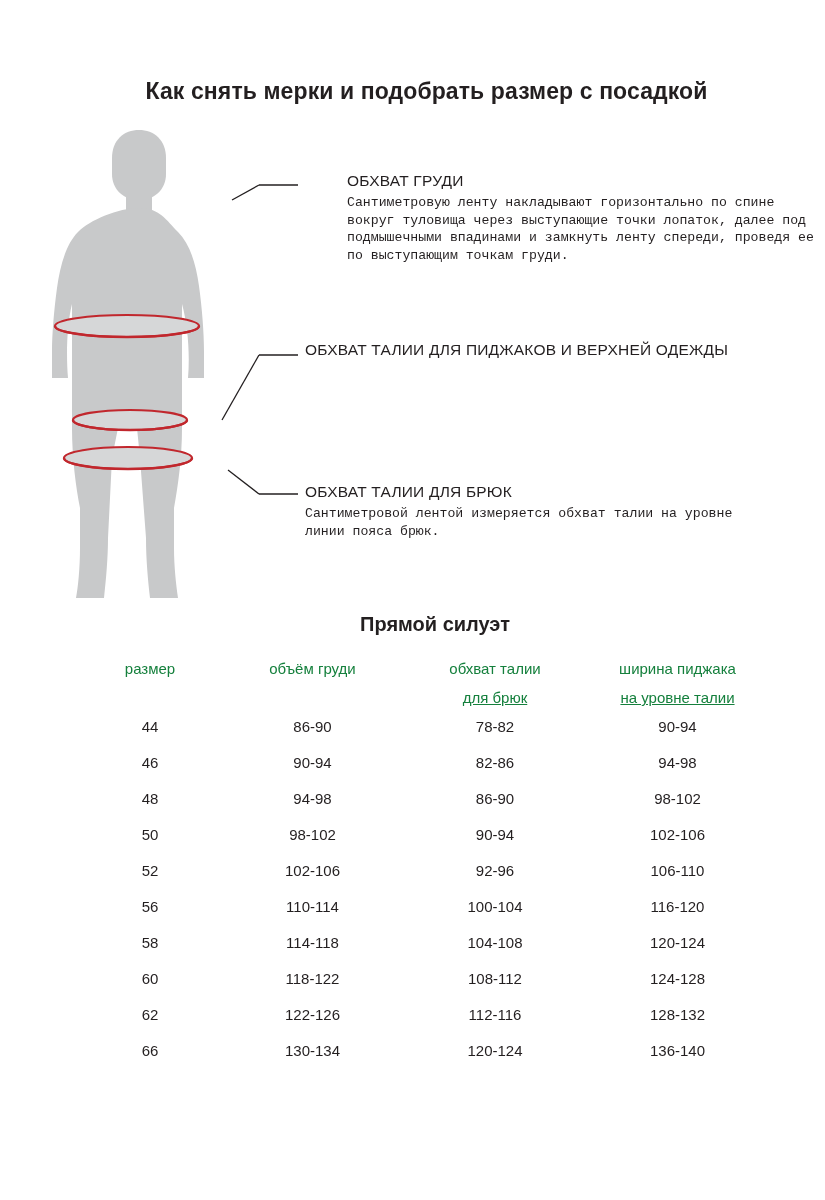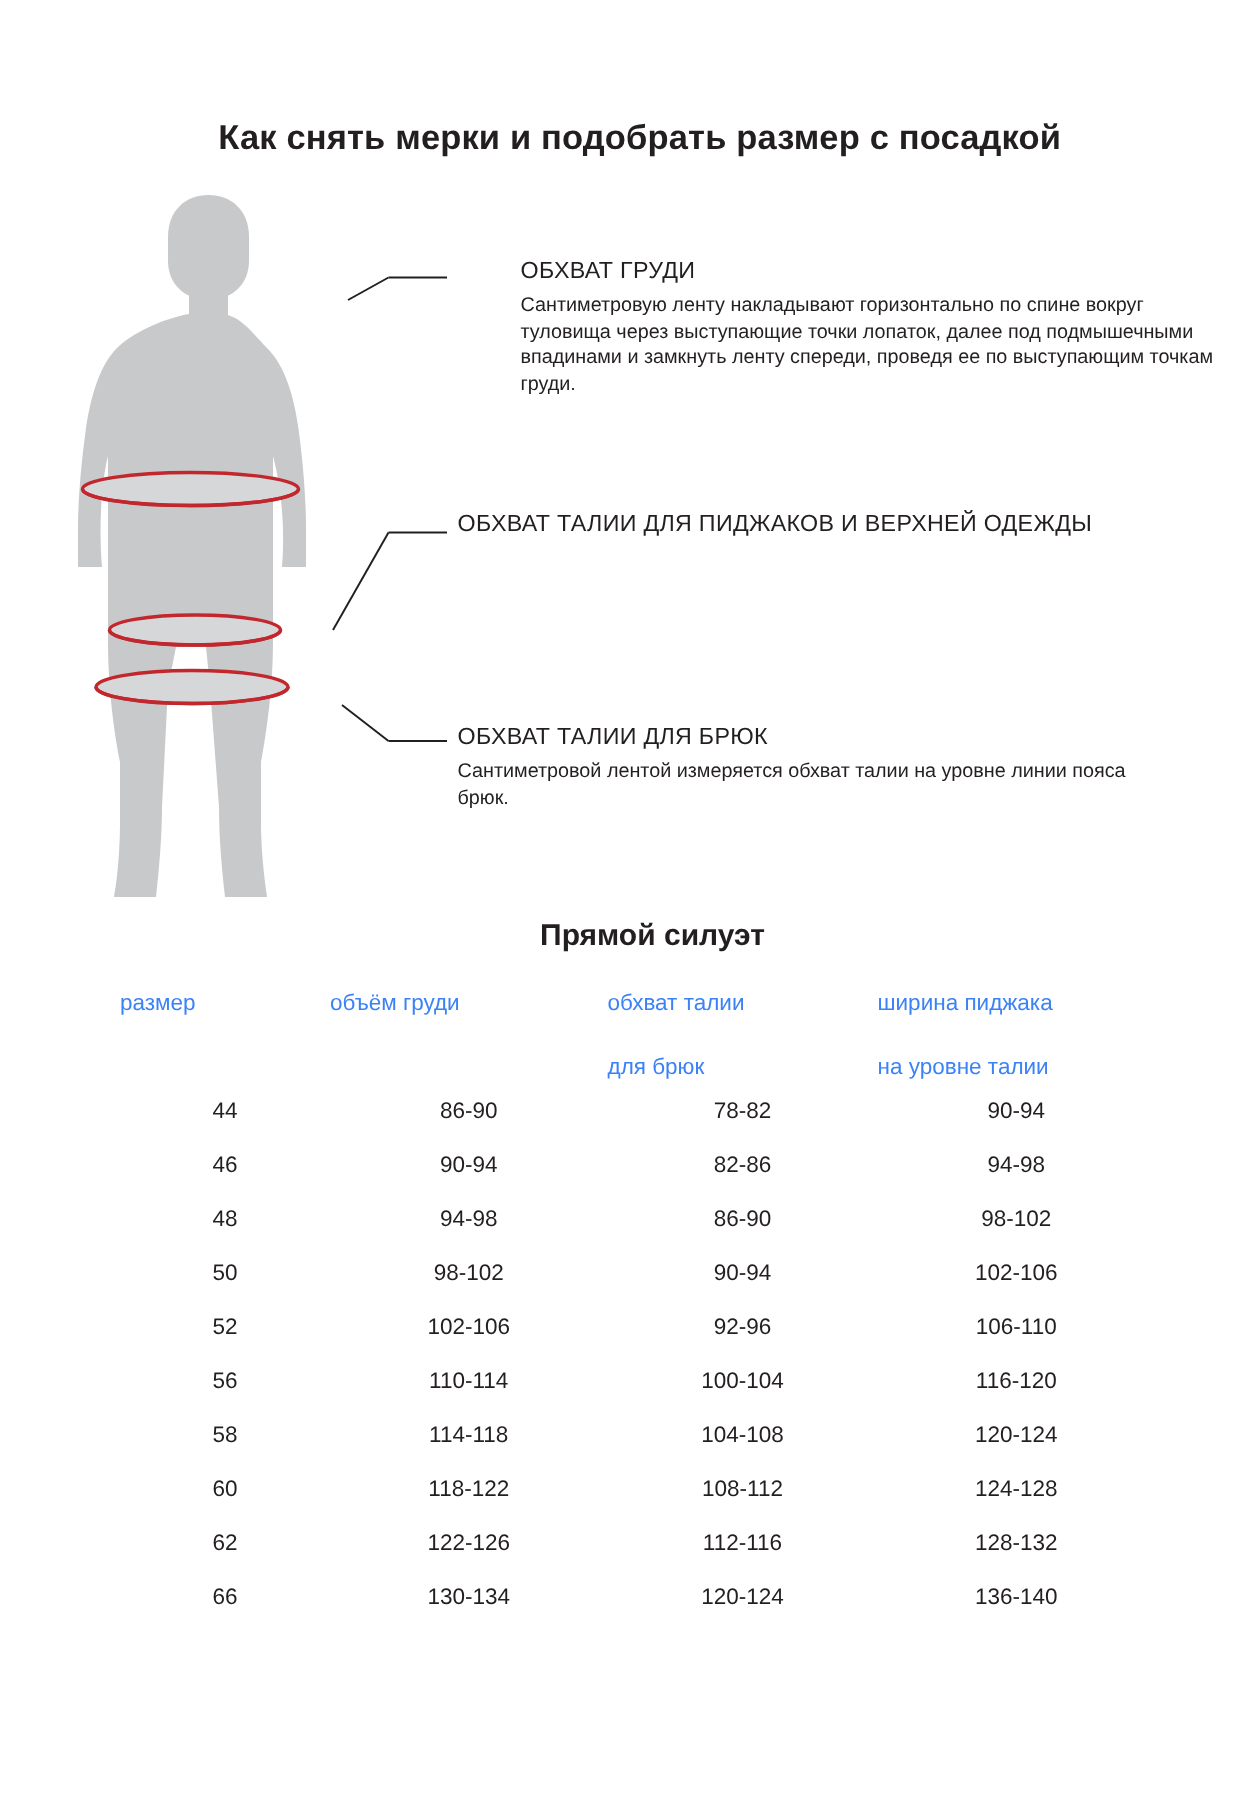--- a/index.html
+++ b/index.html
@@ -43,20 +43,21 @@
     font-size: 15.5px;
     color: #231f20;
     letter-spacing: 0.2px;
     white-space: nowrap;
   }
   .callout-body {
     font-size: 13.2px;
     line-height: 17.5px;
     color: #231f20;
     margin-top: 4px;
+    font-family: Liberation Mono, monospace;
   }
 
   #callout-chest { left: 307px; top: 172px; width: 470px; margin-left: 40px; }
   #callout-waist-jacket { left: 305px; top: 341px; width: 500px; }
   #callout-waist-trousers { left: 305px; top: 483px; width: 470px; }
 
   
   .leaders {
     position: absolute;
     left: 0; top: 0;
@@ -81,28 +82,29 @@
     left: 80px;
     top: 660px;
     width: 690px;
     border-collapse: collapse;
     font-size: 15px;
   }
   table.size-table th {
     font-weight: normal;
     font-size: 15px;
     padding: 0 0 2px 0;
-    text-align: left;
+    text-align: center;
     vertical-align: top;
-    color: #3b82f6;
+    color: #15803d;
   }
   table.size-table th .sub {
     display: block;
-    margin-top: 26px;
-    font-size: 15px;
+    margin-top: 12px;
+    font-size: 15px;
+    text-decoration: underline;
   }
   table.size-table td {
     text-align: center;
     padding: 9.5px 0 9.5px 0;
     color: #231f20;
     font-size: 15px;
   }
   table.size-table col.c0 { width: 140px; }
   table.size-table col.c1 { width: 185px; }
   table.size-table col.c2 { width: 180px; }

